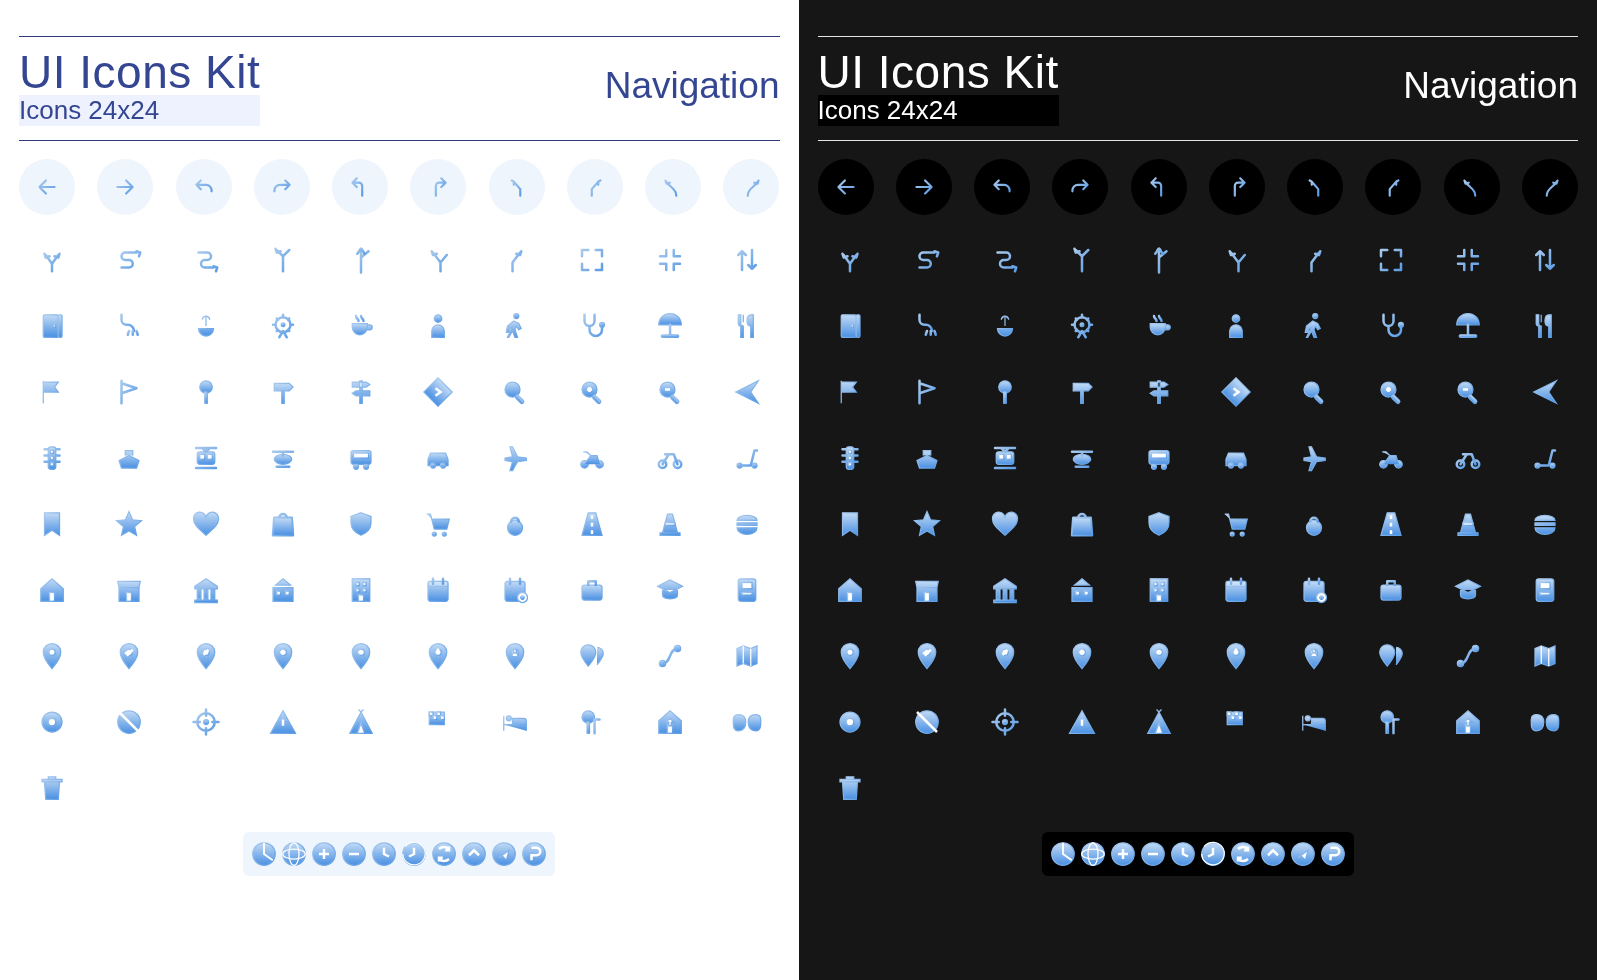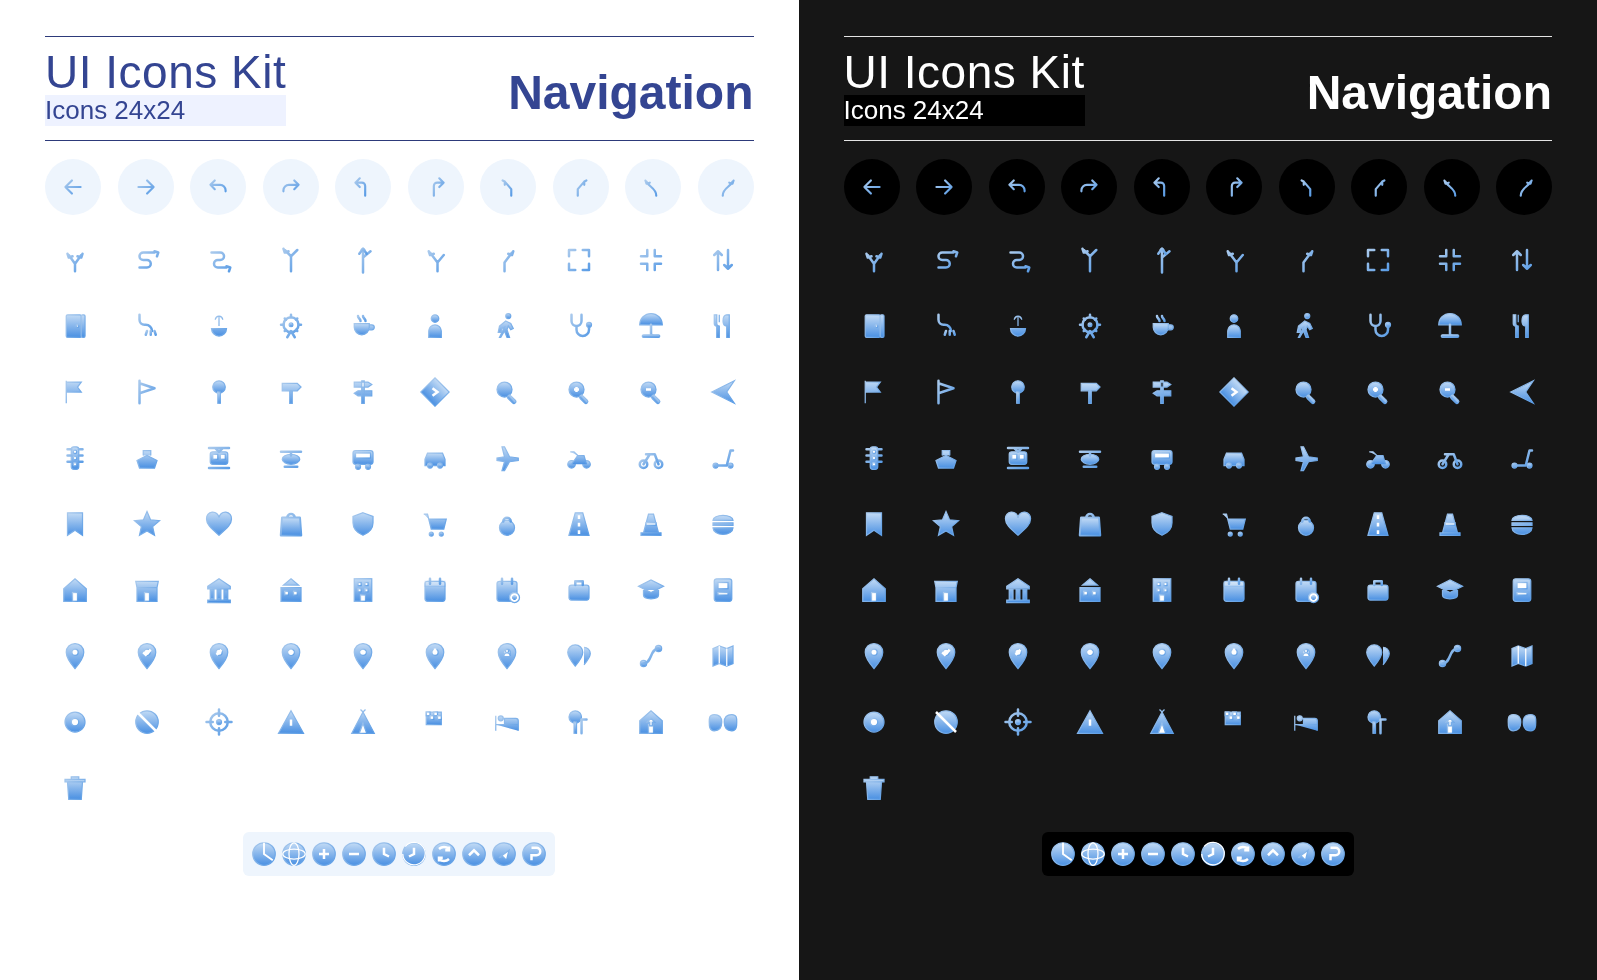--- a/index.html
+++ b/index.html
@@ -3,33 +3,33 @@
 <meta charset="utf-8">
 <style>
   * { margin: 0; padding: 0; box-sizing: border-box; }
   body {
     width: 1597px;
     height: 980px;
     display: flex;
     font-family: -apple-system, BlinkMacSystemFont, "Segoe UI", Helvetica, Arial, sans-serif;
     overflow: hidden;
   }
-  .panel { flex: 1; padding: 30px 45px; display: flex; flex-direction: column; }
+  .panel { flex: 1; padding: 30px 19px; display: flex; flex-direction: column; }
   .panel.light { background: #ffffff; }
   .panel.dark  { background: #161616; }
 
   .rule { height: 1px; width: 100%; margin-top: 6px; }
   .light .rule { background: #2d3a7a; }
   .dark  .rule { background: #e4e4e4; }
 
   .header { display: flex; justify-content: space-between; align-items: flex-start; margin-top: 8px; }
   .title-stack { display: flex; flex-direction: column; }
   .title  { font-size: 46px; font-weight: 300; letter-spacing: 0.5px; }
   .subtitle { font-size: 26px; font-weight: 300; margin-top: -4px; }
-  .category { font-size: 48px; font-weight: 700; margin-top: 20px; }
+  .category { font-size: 37px; font-weight: 400; margin-top: 20px; }
   .light .title, .light .subtitle { color: #344592; }
   .light .subtitle { background: #eef2ff; display: inline-block; }
   .light .category { color: #344592; }
   .dark  .title, .dark .category { color: #ffffff; }
   .dark  .subtitle { color: #ffffff; background: #000000; display: inline-block; }
 
   .rule.mid { margin-top: 14px; margin-bottom: 18px; }
 
   
   .row { display: flex; justify-content: space-between; width: 100%; }

